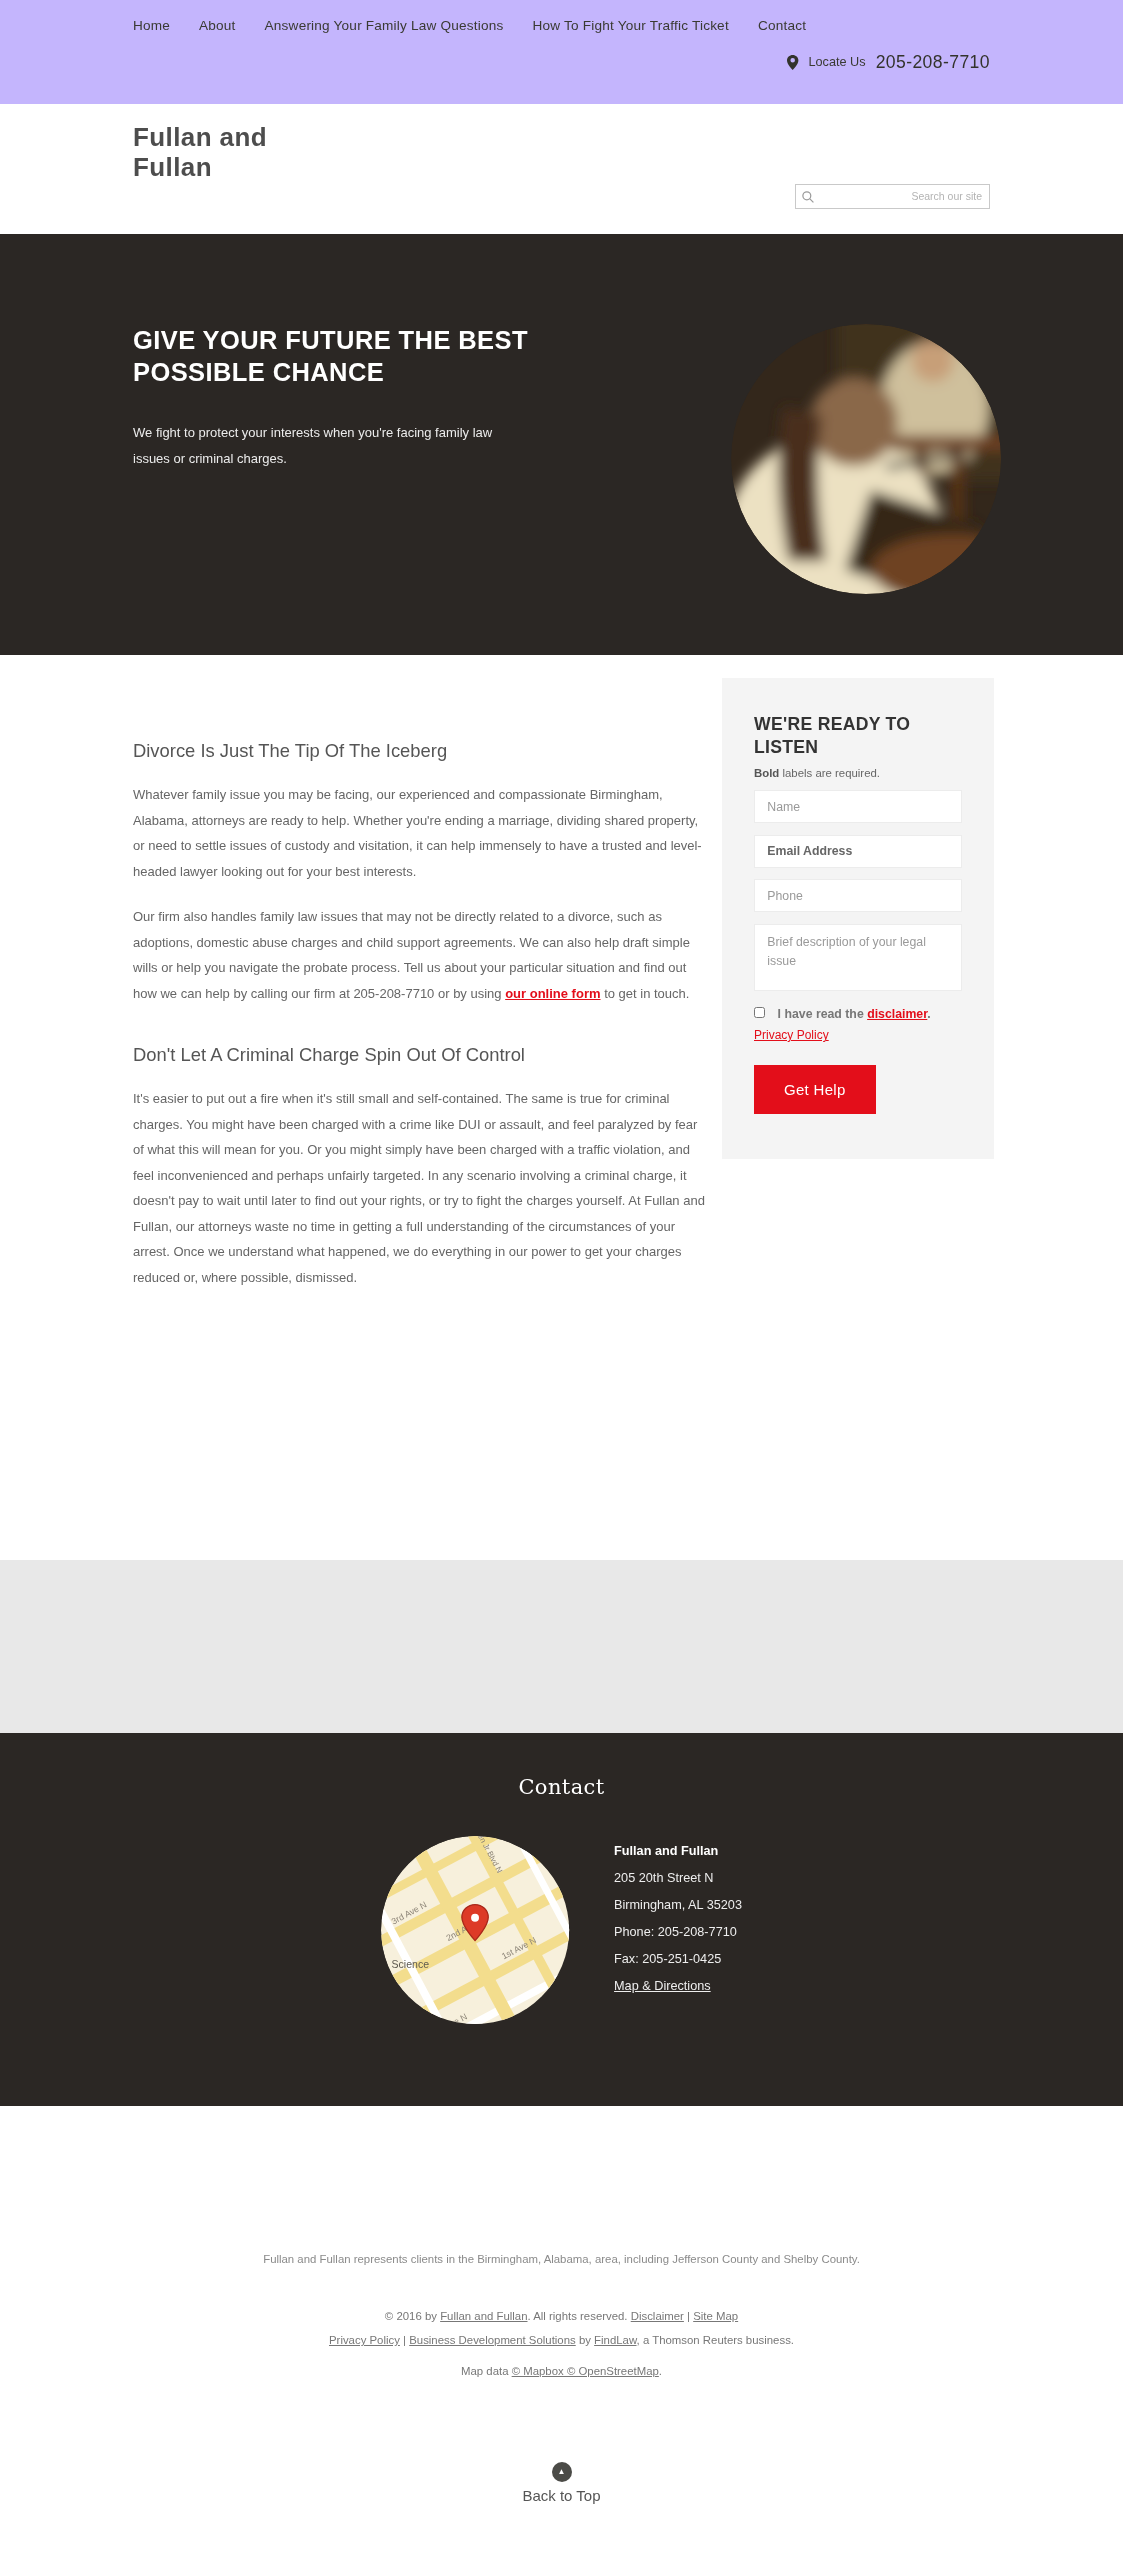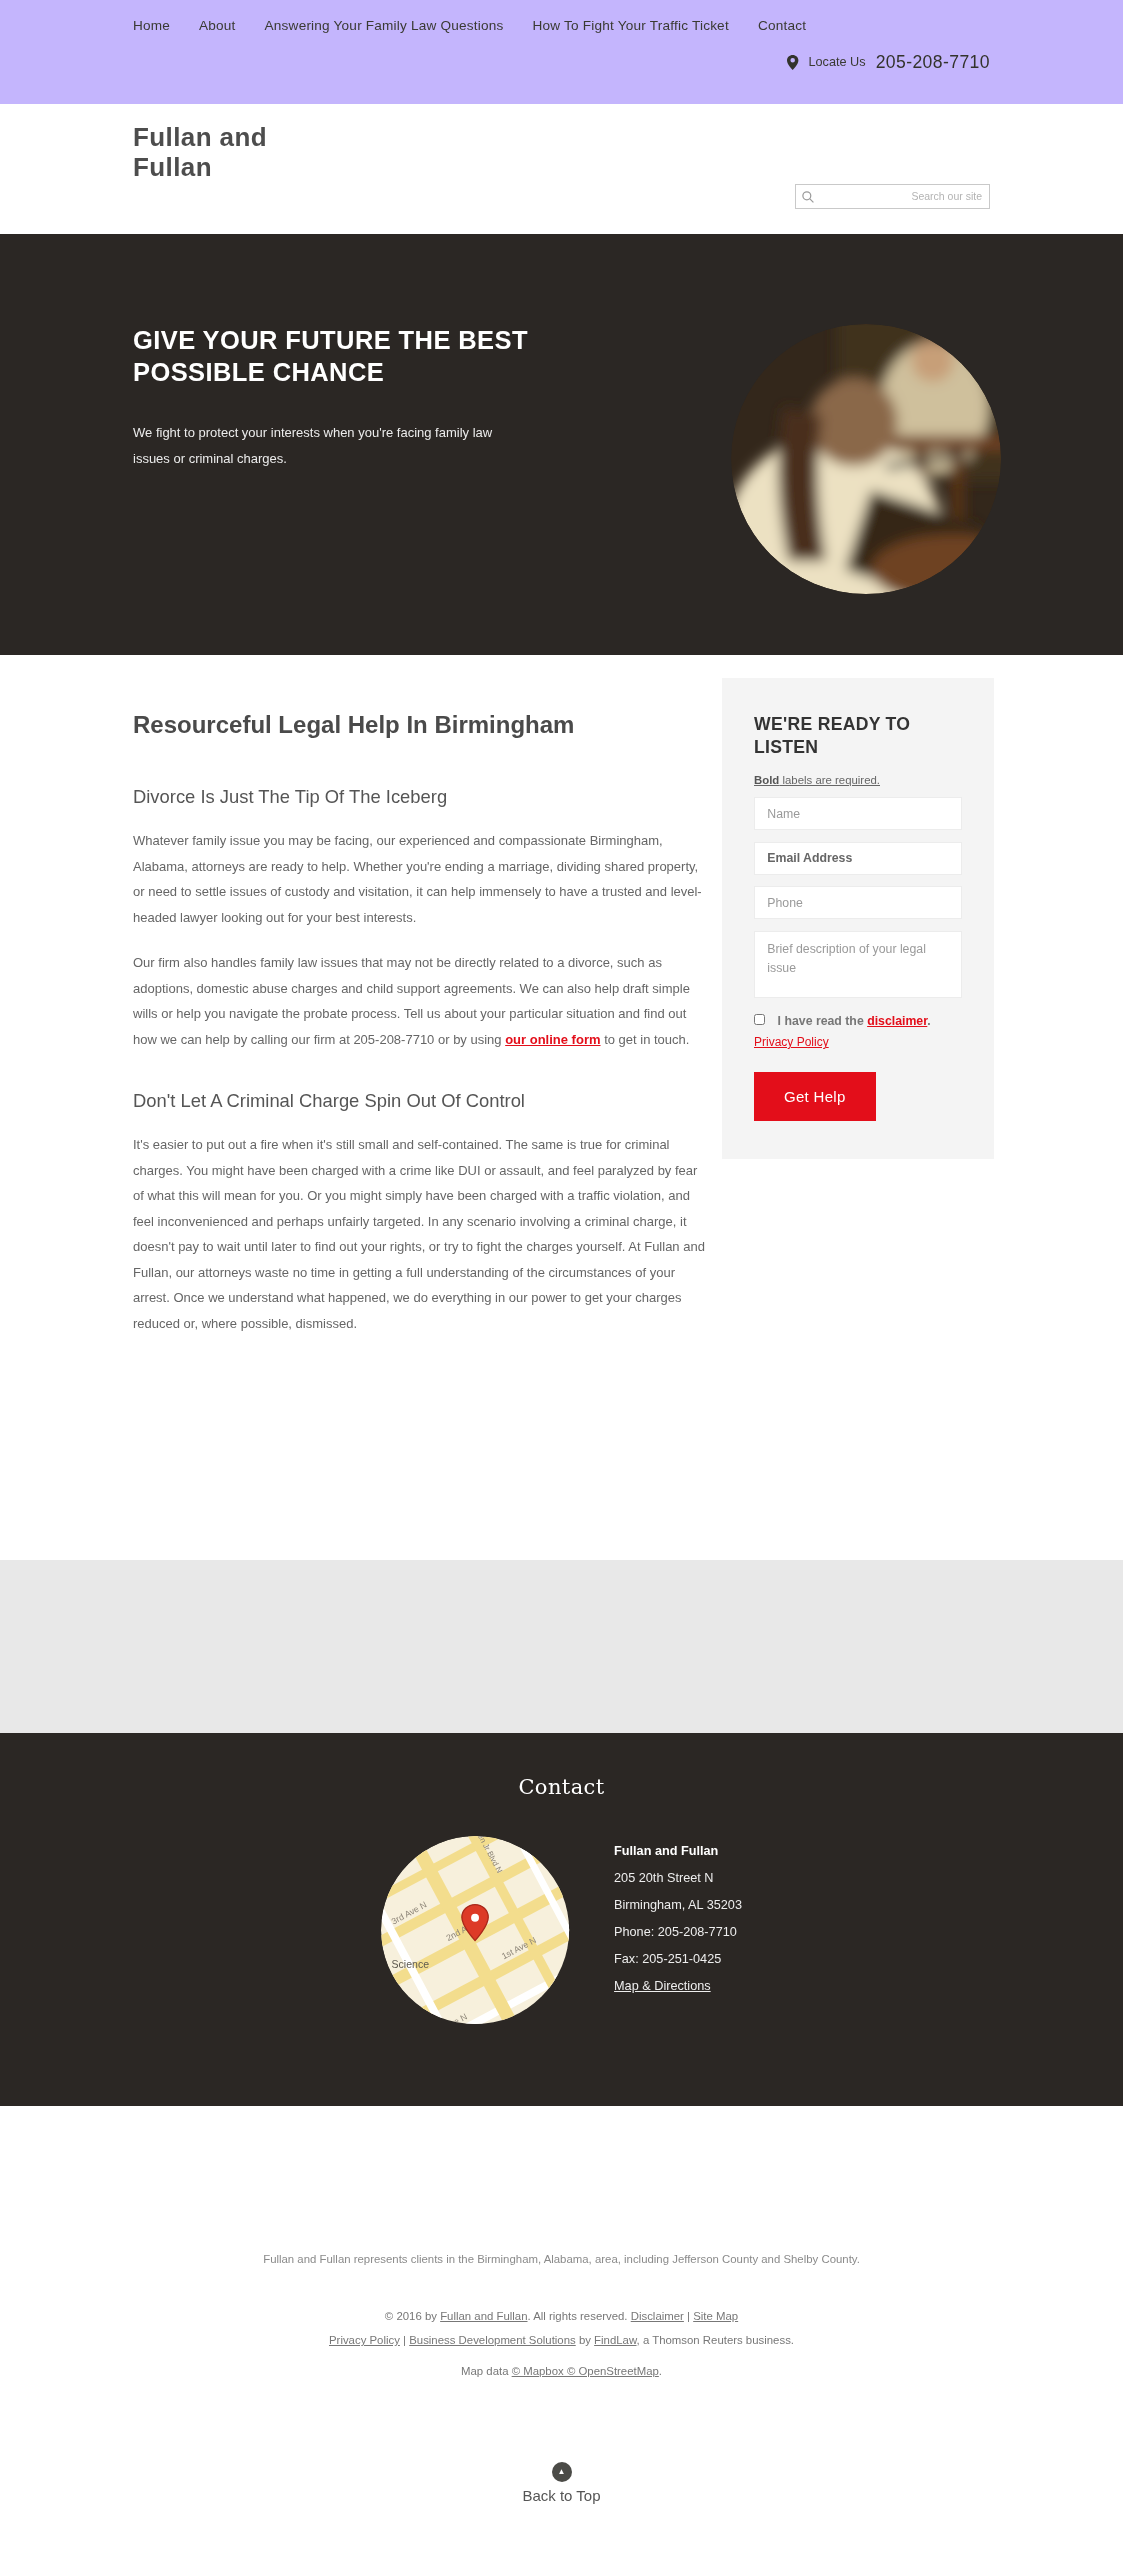--- a/index.html
+++ b/index.html
@@ -36,21 +36,21 @@
   .main { background:#fff; height:905px; position:relative; }
   .content-col { margin-left:133px; width:575px; padding-top:47px; }
   .h1 { font-size:24px; font-weight:bold; color:#4a4a4a; line-height:46px; width:474px; }
   .h2 { font-size:18.4px; font-weight:400; color:#555; margin-top:38px; }
   .para { font-size:13px; color:#666; line-height:25.5px; margin-top:20px; }
   .redlink { color:#e30e1a; font-weight:bold; text-decoration:underline; }
 
   
   .form-panel { position:absolute; left:722px; top:23px; width:272px; min-height:481px; background:#f4f4f4; padding:35px 32px 37px 32px; }
   .form-h { font-size:17.6px; font-weight:bold; color:#333; line-height:23px; width:184px; letter-spacing:0.3px; }
-  .form-note { font-size:11.4px; color:#666; margin-top:15px;text-decoration:underline; }
+  .form-note { font-size:11.4px; color:#666; margin-top:8px; }
   .form-note b { color:#555; }
   .fld { width:100%; height:33px; background:#fff; border:0.9px solid #ececec; margin-top:11.4px; padding:0 12.3px; font-size:12.3px; color:#444; font-family:"Liberation Sans",sans-serif; outline:none; display:block; }
   .fld::placeholder { color:#9a9a9a; }
   .fld.bold-ph::placeholder { color:#666; font-weight:bold; }
   textarea.fld { height:67px; padding-top:8.8px; resize:none; line-height:18.4px; }
   .chk-row { margin-top:14px; font-size:12.3px; color:#777; font-weight:bold; line-height:19.3px; }
   .chk-row input { width:11.4px; height:11.4px; vertical-align:-0.9px; margin-right:8.8px; }
   .chk-link { color:#e30e1a; text-decoration:underline; }
   .privacy { display:inline-block; margin-top:2.6px; font-size:12px; color:#e30e1a; text-decoration:underline; font-weight:400; }
   .gethelp { margin-top:19.3px; background:#e30e1a; color:#fff; border:0; font-size:15px; font-weight:normal; padding:16px 30px; cursor:pointer; font-family:"Liberation Sans",sans-serif; letter-spacing:0.3px; }
@@ -150,21 +150,20 @@
             <rect x="176" y="160" width="92" height="7" rx="3" fill="#1c1c22" transform="rotate(-10 176 160)"></rect>
             <ellipse cx="255" cy="280" rx="95" ry="40" fill="#6e4322"></ellipse>
           </g>
         </g>
       </svg>
     </div>
   </div>
 
   <div class="main">
     <div class="content-col">
-      <h1 class="h1">Resourceful Legal Help In Birmingham</h1>
 
       <h2 class="h2">Divorce Is Just The Tip Of The Iceberg</h2>
       <p class="para">Whatever family issue you may be facing, our experienced and compassionate Birmingham, Alabama, attorneys are ready to help. Whether you're ending a marriage, dividing shared property, or need to settle issues of custody and visitation, it can help immensely to have a trusted and level-headed lawyer looking out for your best interests.</p>
       <p class="para"><span>Our firm also handles family law issues that may not be directly related to a divorce, such as adoptions, domestic abuse charges and child support agreements. We can also help draft simple wills or help you navigate the probate process. Tell us about your particular situation and find out how we can help by calling our firm at 205-208-7710 or by using </span><a class="redlink">our online form</a><span> to get in touch.</span></p>
 
       <h2 class="h2">Don't Let A Criminal Charge Spin Out Of Control</h2>
       <p class="para">It's easier to put out a fire when it's still small and self-contained. The same is true for criminal charges. You might have been charged with a crime like DUI or assault, and feel paralyzed by fear of what this will mean for you. Or you might simply have been charged with a traffic violation, and feel inconvenienced and perhaps unfairly targeted. In any scenario involving a criminal charge, it doesn't pay to wait until later to find out your rights, or try to fight the charges yourself. At Fullan and Fullan, our attorneys waste no time in getting a full understanding of the circumstances of your arrest. Once we understand what happened, we do everything in our power to get your charges reduced or, where possible, dismissed.</p>
     </div>
 
     <div class="form-panel">

